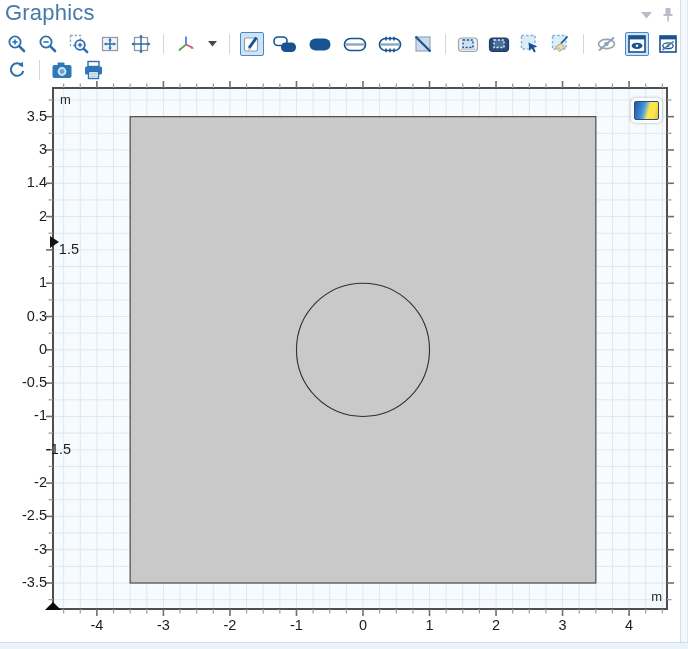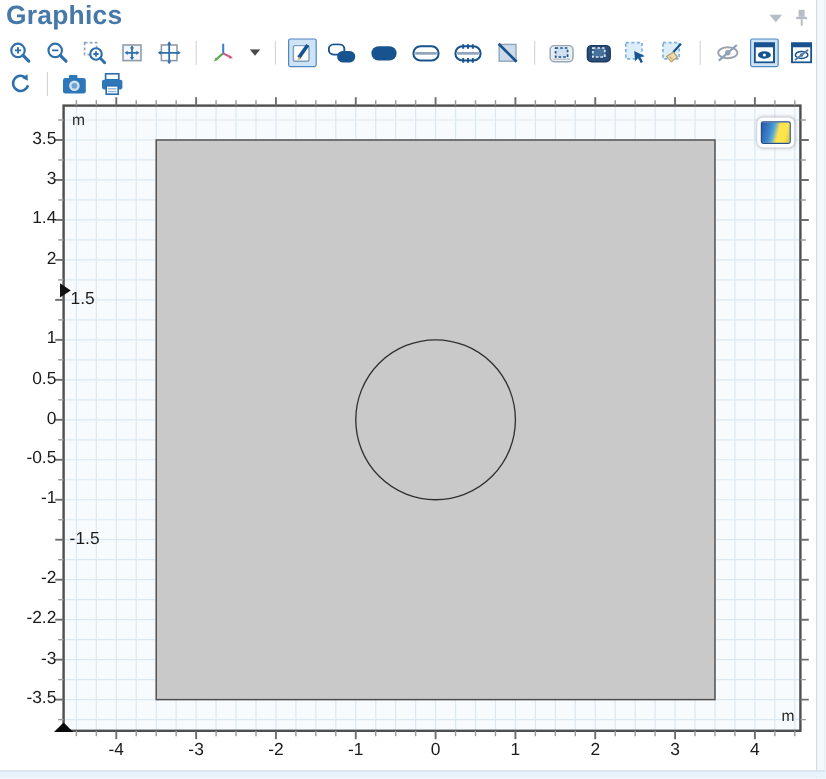--- a/index.html
+++ b/index.html
@@ -2,21 +2,21 @@
 <html><head>
 <meta charset="utf-8">
 <style>
   * { box-sizing: border-box; margin: 0; padding: 0; }
   html,body { width:688px; height:649px; overflow:hidden; }
   body { font-family:"Liberation Sans", sans-serif; background:#ffffff; }
   .app { position:relative; width:688px; height:649px; background:#fff; }
 
   
   .titlebar { position:absolute; left:0; top:0; width:100%; height:30px; }
-  .panel-title { position:absolute; left:5px; top:0px; font-size:22px; font-weight:700;
+  .panel-title { position:absolute; left:5px; top:0px; font-size:22px; font-weight:400;
                  color:#4678aa; letter-spacing:.2px; }
   .win-controls { position:absolute; right:14px; top:8px; display:flex; gap:10px; align-items:center; }
   .win-controls span { display:inline-flex; }
 
   
   .toolbar { position:absolute; left:5px; display:flex; align-items:center; gap:7px; height:26px; }
   .toolbar.row1 { top:31px; }
   .toolbar.row2 { top:57px; }
   .tb { width:24px; height:24px; display:flex; align-items:center; justify-content:center;
         border:1px solid transparent; border-radius:2px; background:transparent; cursor:default; }
@@ -515,27 +515,27 @@
       <span class="xlab" style="left: 409.516px; top: 617px;">1</span>
       <span class="xlab" style="left: 476.038px; top: 617px;">2</span>
       <span class="xlab" style="left: 542.56px; top: 617px;">3</span>
       <span class="xlab" style="left: 609.082px; top: 617px;">4</span>
       <span class="ylab" style="left: 1px; top: 107.648px; padding-left: 10px;">3.5</span>
       <span class="ylab" style="left: 1px; top: 140.96px;">3</span>
       <span class="ylab" style="left: 1px; top: 174.272px;">1.4</span>
       <span class="ylab" style="left: 1px; top: 207.584px;">2</span>
       <span class="ylab" style="left: 1px; top: 240.896px; margin-left: 32px;">1.5</span>
       <span class="ylab" style="left: 1px; top: 274.208px;">1</span>
-      <span class="ylab" style="left: 1px; top: 307.52px;">0.5</span>
+      <span class="ylab" style="left: 1px; top: 307.52px;">0.3</span>
       <span class="ylab" style="left: 1px; top: 340.832px;">0</span>
       <span class="ylab" style="left: 1px; top: 374.145px; text-align: right;">-0.5</span>
       <span class="ylab" style="left: 1px; top: 407.457px;">-1</span>
-      <span class="ylab" style="left: 13px; top: 440.769px; padding-left: 45px;">-1.5</span>
+      <span class="ylab" style="left: 1px; top: 440.769px; padding-left: 45px;">-1.5</span>
       <span class="ylab" style="left: 1px; top: 474.081px;">-2</span>
-      <span class="ylab" style="left: 1px; top: 507.393px;">-2.2</span>
+      <span class="ylab" style="left: 1px; top: 507.393px;">-2.5</span>
       <span class="ylab" style="left: 1px; top: 540.705px;">-3</span>
       <span class="ylab" style="left: 1px; top: 574.017px;">-3.5</span>
     </div>
 
   <span class="unit unit-tl">m</span>
   <span class="unit unit-br">m</span>
 
   <div class="corner-triangle"></div>
   <div class="cursor-arrow"></div>
 

